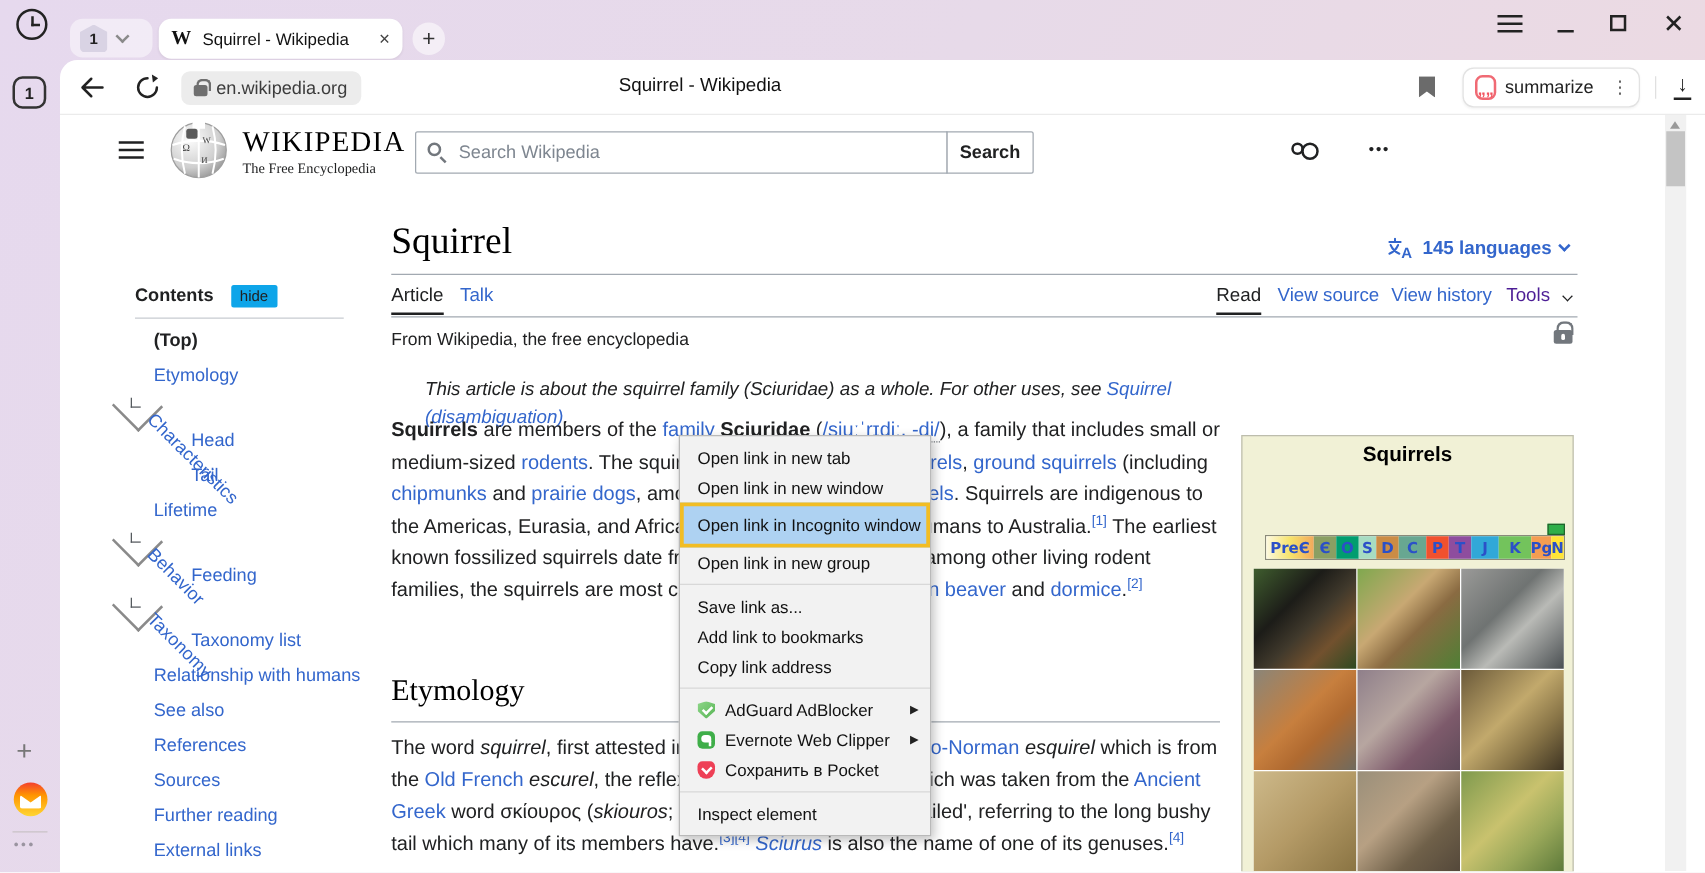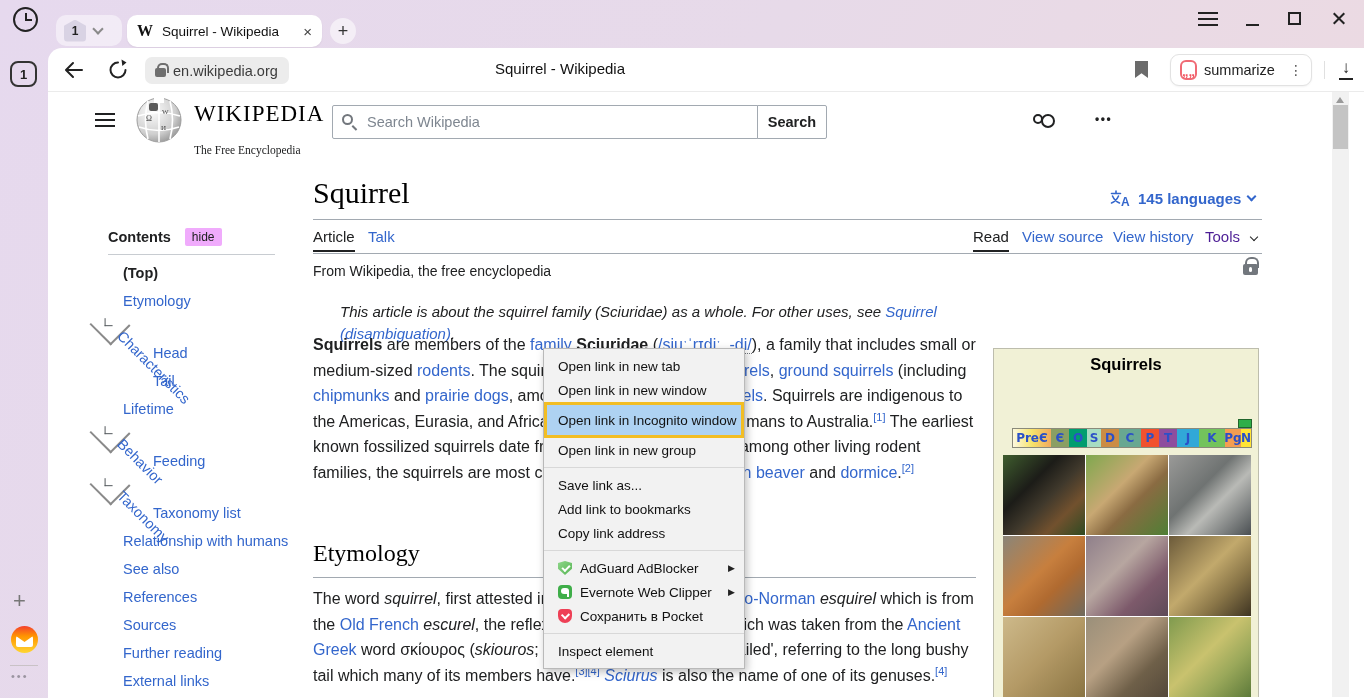--- a/index.html
+++ b/index.html
@@ -79,21 +79,21 @@
   .dl-btn::after { content:""; position:absolute; left:3px; bottom:2px; width:14px; height:2px; background:#222; }
 
   
   .page { position:relative; width:1316px; height:605px; background:#fff; overflow:hidden;
           color:#202122; }
   .wm-hamburger { position:absolute; left:47px; top:21px; width:20px; height:14px; }
   .wm-hamburger i { display:block; height:2.2px; background:#202122; margin-bottom:3.6px; }
   .wiki-logo { position:absolute; left:88px; top:5px; }
   .wordmark { position:absolute; left:146px; top:9px; font-family:"Liberation Serif","DejaVu Serif",serif; }
   .wm-title { font-size:23px; letter-spacing:1px; color:#000; }
-  .wm-sub { font-size:11.5px; color:#202122; margin-top:17px; }
+  .wm-sub { font-size:11.5px; color:#202122; margin-top:2px; }
   .searchbar { position:absolute; left:284px; top:13px; display:flex; }
   .search-input-wrap { position:relative; width:426px; height:34px; }
   .searchbar input { width:426px; height:34px; border:1px solid #a2a9b1; border-radius:2px 0 0 2px;
                      padding:0 8px 0 34px; font-size:14.5px; color:#202122; outline:none;
                      font-family:"Liberation Sans",sans-serif; }
   .searchbar input::placeholder { color:#7e8690; }
   .search-glass { position:absolute; left:10px; top:9px; width:11px; height:11px; border:2px solid #72777d;
                   border-radius:50%; }
   .search-glass::after { content:""; position:absolute; left:9px; top:9px; width:6px; height:2px; background:#72777d;
                          transform:rotate(45deg); transform-origin:0 0; }
@@ -105,21 +105,21 @@
   .inf-icon::after { content:""; position:absolute; left:6px; top:-2.4px; width:10px; height:10px;
                      border:2.4px solid #202122; border-radius:50%; }
   .hdr-link { font-size:14.5px; color:#36c; white-space:nowrap; }
   .hdr-link:first-of-type { margin-left:8px; }
   .hdr-dots { font-size:12px; color:#202122; letter-spacing:1.5px; font-weight:bold; }
 
   
   .toc { position:absolute; left:47px; top:136px; width:200px; }
   .toc-head { display:flex; align-items:center; gap:14px; padding-left:13px; }
   .toc-title { font-size:14.5px; font-weight:bold; color:#202122; }
-  .hide-btn { font-size:12px; color:#202122; background:#f0abfc; padding:2px 7px; border-radius:2px; }
+  .hide-btn { font-size:12px; color:#202122; background:#0ea5e9; padding:2px 7px; border-radius:2px; }
   .toc-rule { margin:8px 0 4px 13px; width:167px; height:1px; background:#c8ccd1; }
   .toc-item { position:relative; height:28px; display:flex; align-items:center; padding-left:28px;
               font-size:14.5px; color:#36c; white-space:nowrap; }
   .toc-item.current { color:#202122; font-weight:bold; }
   .toc-item.indent { padding-left:58px; }
   .toc-item.chev::before { content:""; position:absolute; left:8px; top:9px; width:7px; height:7px;
               border-right:1.8px solid #54595d; border-bottom:1.8px solid #54595d; transform:rotate(45deg); }
 
   
   .fa-title { position:absolute; left:265px; top:84px; font-family:"Liberation Serif","DejaVu Serif",serif;

